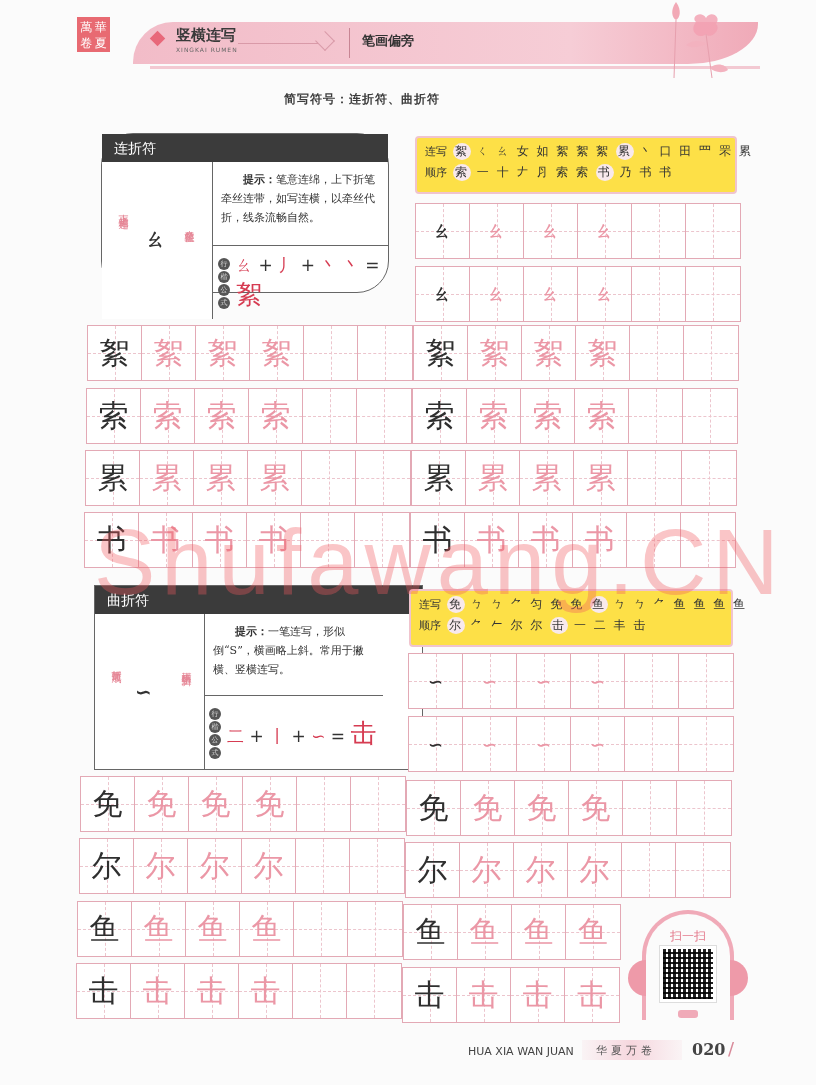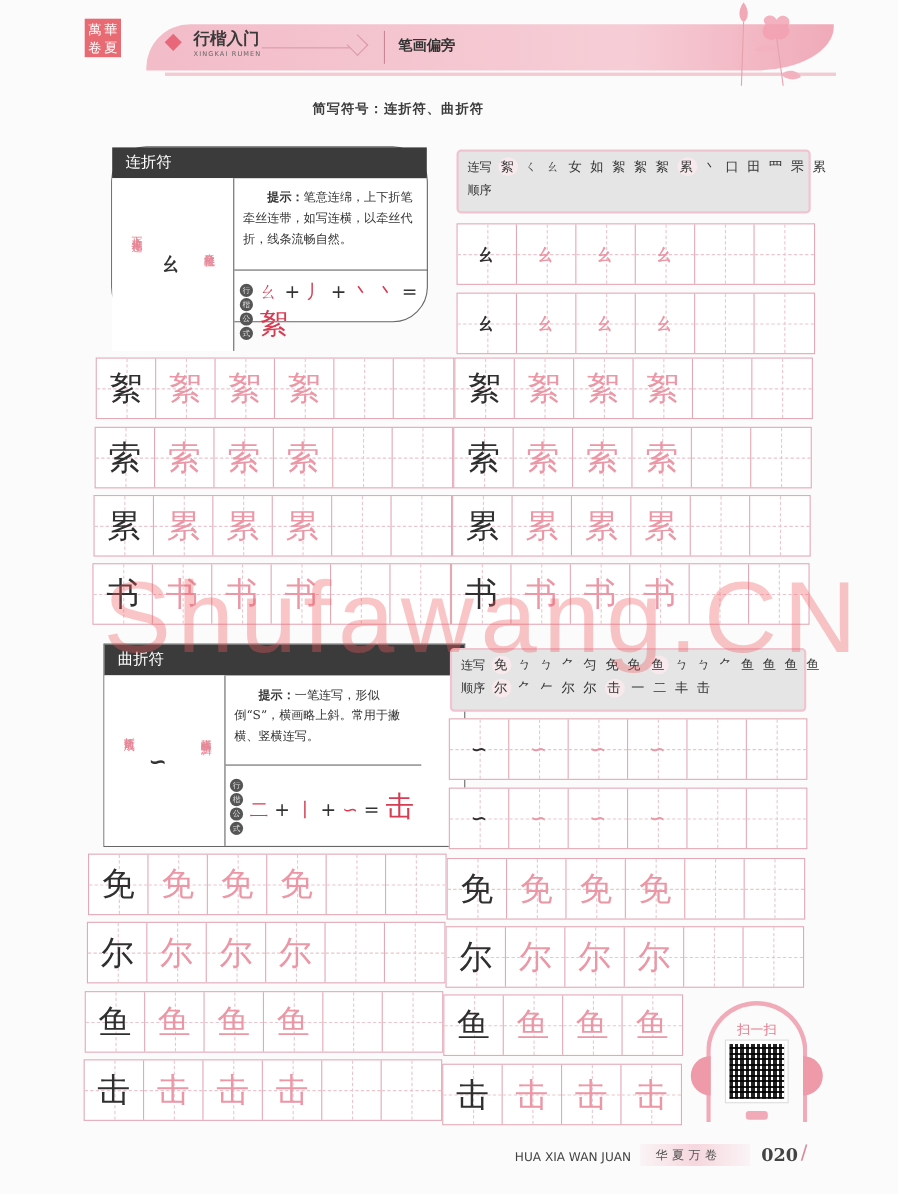--- a/index.html
+++ b/index.html
@@ -34,21 +34,21 @@
   .tip { position: absolute; font-family: "DejaVu Serif", serif; font-size: 11px; line-height: 19px; color: #333; border-bottom: 1px solid #666; padding: 8px 6px 6px 8px; text-indent: 2em; }
   .tip b { font-family: "DejaVu Sans", sans-serif; }
   .formula { position: absolute; display: flex; align-items: center; }
   .formula-badge { display: flex; flex-direction: column; gap: 1px; margin-right: 6px; }
   .formula-badge span { width: 12px; height: 12px; border-radius: 50%; background: #555; color: #ddd; font-size: 7px; line-height: 12px; text-align: center; }
   .formula-eq { font-size: 17px; color: #333; }
   .formula-eq .r { color: #d63c52; }
   .formula-eq .res { color: #d63c52; font-family: "DejaVu Serif", serif; font-size: 26px; }
 
   
-  .order { position: absolute; border: 2px solid #f0c4ce; border-radius: 4px; background: #e5e5e5; padding: 3px 8px; }
+  .order { position: absolute; border: 2px solid #f0c4ce; border-radius: 4px; background: #fde047; padding: 3px 8px; }
   .order-row { display: flex; align-items: center; height: 21px; font-size: 12px; white-space: nowrap; }
   .order-label { font-size: 11px; color: #333; margin-right: 6px; }
   .order-chars { font-family: "DejaVu Serif", serif; color: #333; letter-spacing: 2px; }
   .order-chars .hl { display: inline-block; border-radius: 50%; background: #f8e9ec; padding: 0 2px; }
 
   
   .grid-row { position: absolute; display: flex; border: 1px solid #e3a9b5; background: #fff; }
   .cell { position: relative; width: 54px; height: 54px; border-right: 1px solid #e3a9b5; display: flex; align-items: center; justify-content: center; font-family: "DejaVu Serif", serif; font-size: 30px; }
   .cell:last-child { border-right: none; }
   .cell::before { content: ""; position: absolute; left: 50%; top: 0; bottom: 0; border-left: 1px dashed #ecc5cd; }
@@ -84,21 +84,21 @@
 
 <div class="logo">
   <span>萬</span>
   <span>華</span>
   <span>卷</span>
   <span>夏</span>
 </div>
 <div class="banner"></div>
 <div class="banner-line"></div>
 <div class="diamond"></div>
-<div class="sec-title">行楷入门</div>
+<div class="sec-title">竖横连写</div>
 <div class="sec-sub">XINGKAI RUMEN</div>
 <div class="sec-orn"></div>
 <div class="sec-orn2"></div>
 <div class="sec-div"></div>
 <div class="sec-cat">笔画偏旁</div>
 <svg class="flower" viewBox="0 0 80 80">
   <path d="M10 2 C4 10 6 18 10 20 C14 18 16 10 10 2 Z" fill="#f2a9b6"></path>
   <line x1="10" y1="20" x2="8" y2="78" stroke="#e7a0ae" stroke-width="1"></line>
   <path d="M30 22 C24 16 36 10 40 18 C44 10 56 16 50 24 C56 30 44 40 40 34 C34 40 22 32 30 22 Z" fill="#f39fb0" opacity="0.8"></path>
   <path d="M20 45 C26 40 36 40 40 44 C32 48 24 48 20 45 Z" fill="#f3b2bf"></path>
@@ -142,20 +142,26 @@
     <span class="order-label">连写</span>
     <span class="order-chars">
       <span class="hl">絮</span>
       <span>ㄑ ㄠ 女 如 絮 絮 絮</span>
       <span class="hl">累</span>
       <span>丶 口 田 罒 罘 累</span>
     </span>
   </div>
   <div class="order-row">
     <span class="order-label">顺序</span>
+    <span class="order-chars">
+      <span class="hl">索</span>
+      <span>一 十 𠂇 ⺼ 索 索</span>
+      <span class="hl">书</span>
+      <span>乃 书 书</span>
+    </span>
   </div>
 </div>
 
 <div class="grid-row" style="left:415px; top:203px;">
     <div class="cell model small">
       <span>ㄠ</span>
     </div>
     <div class="cell trace small">
       <span>ㄠ</span>
     </div>

